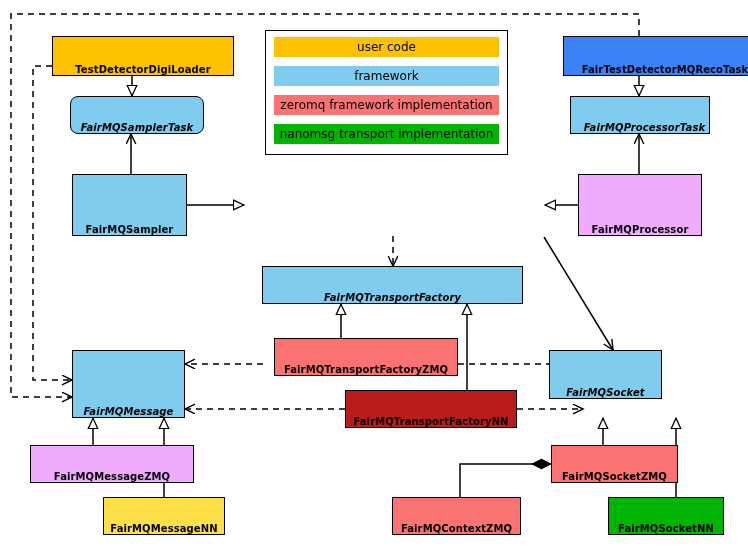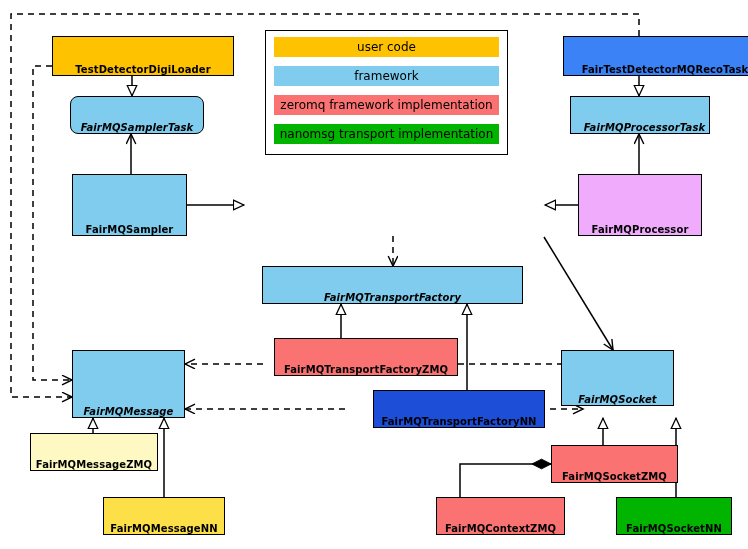--- a/index.html
+++ b/index.html
@@ -143,45 +143,45 @@
   </div>
 
   <div class="node abstract" style="left:262px;top:266px;width:261px;height:38px;background:#7FCCEE;">
     <span>FairMQTransportFactory</span>
   </div>
 
   <div class="node" style="left:263px;top:338px;width:184px;height:38px;background:#FA7272;margin-left:11px;">
     <span>FairMQTransportFactoryZMQ</span>
   </div>
 
-  <div class="node" style="left:345px;top:390px;width:172px;height:38px;background:#1d4ed8;margin-left:28px;">
+  <div class="node" style="left:345px;top:390px;width:172px;height:38px;background:#b91c1c;">
     <span>FairMQTransportFactoryNN</span>
   </div>
 
   <div class="node abstract" style="left:72px;top:350px;width:113px;height:68px;background:#7FCCEE;">
     <span>FairMQMessage</span>
   </div>
 
-  <div class="node abstract" style="left:561px;top:350px;width:113px;height:56px;background:#7FCCEE;">
+  <div class="node abstract" style="left:549px;top:350px;width:113px;height:49px;background:#7FCCEE;">
     <span>FairMQSocket</span>
   </div>
 
-  <div class="node" style="left:30px;top:433px;width:128px;height:38px;background:#fef9c3;">
+  <div class="node" style="left:30px;top:445px;width:164px;height:38px;background:#f0abfc;">
     <span>FairMQMessageZMQ</span>
   </div>
 
   <div class="node" style="left:103px;top:497px;width:122px;height:38px;background:#fde047;">
     <span>FairMQMessageNN</span>
   </div>
 
   <div class="node" style="left:551px;top:445px;width:127px;height:38px;background:#FA7272;">
     <span>FairMQSocketZMQ</span>
   </div>
 
-  <div class="node" style="left:608px;top:497px;width:116px;height:38px;background:#00B400;margin-left:8px;">
+  <div class="node" style="left:608px;top:497px;width:116px;height:38px;background:#00B400;">
     <span>FairMQSocketNN</span>
   </div>
 
-  <div class="node" style="left:392px;top:497px;width:129px;height:38px;background:#FA7272;margin-left:44px;">
+  <div class="node" style="left:392px;top:497px;width:129px;height:38px;background:#FA7272;">
     <span>FairMQContextZMQ</span>
   </div>
 
 </div>
 
 </body></html>

